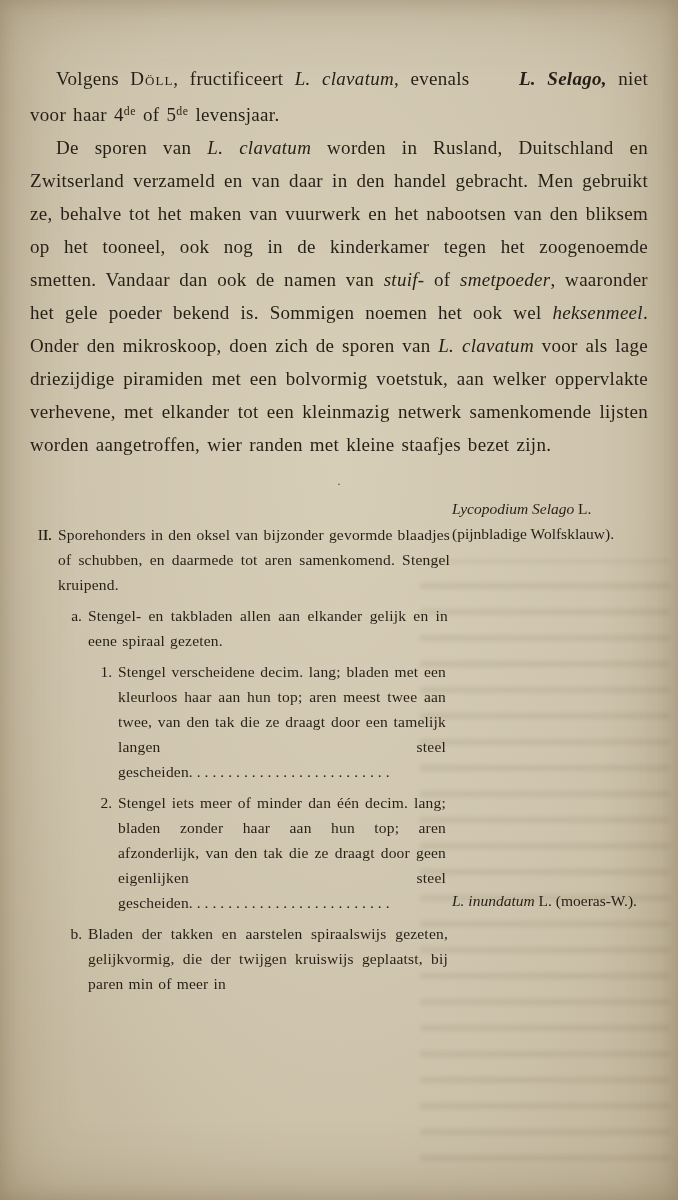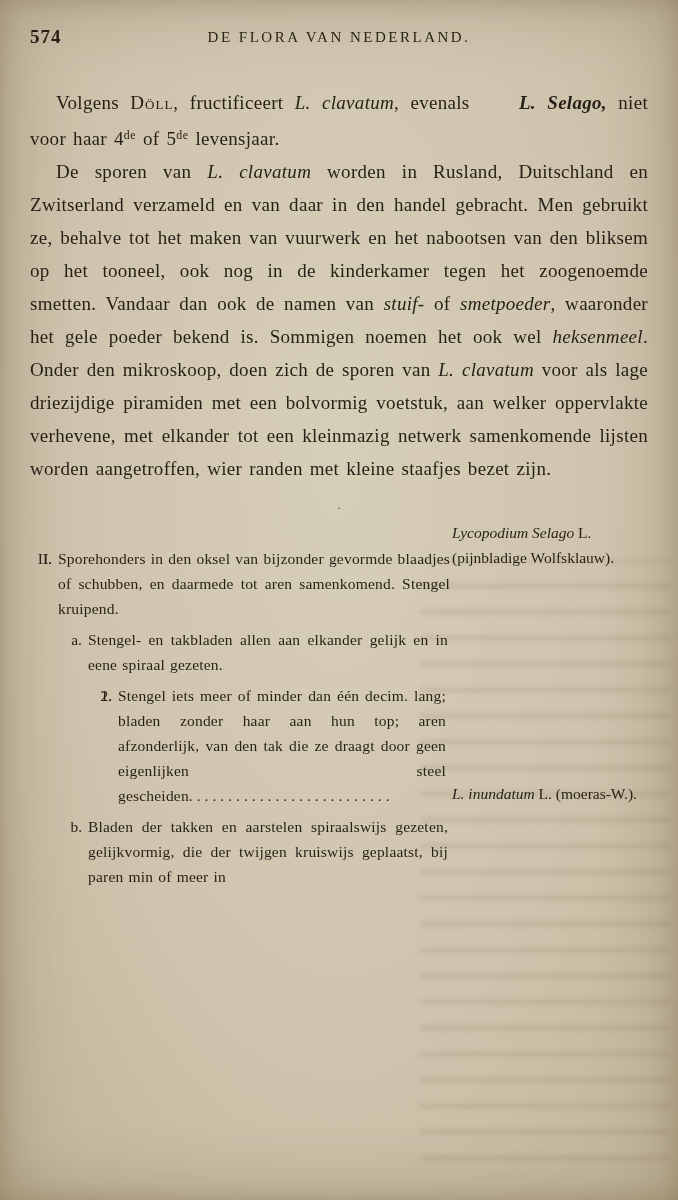--- a/index.html
+++ b/index.html
@@ -68,24 +68,20 @@
   }
   .key-result.two-line{bottom:-24px;}
   .key-row.extra-bottom{margin-bottom:32px;}
 </style>
 </head>
 <body>
 
 <div class="page">
   <div class="bleed"></div>
 
-  <header class="running-head">
-    <span class="pagenum">574</span>
-    <span class="runtitle">DE FLORA VAN NEDERLAND.</span>
-  </header>
 
   <main>
     <p class="para first"><span>Volgens </span><span class="sc">Döll</span><span>, fructificeert </span><span class="it">L. clavatum</span><span>, evenals </span><span class="bi">L. Selago,</span><span> niet voor haar 4</span><span class="sup">de</span><span> of 5</span><span class="sup">de</span><span> levensjaar.</span></p>
 
     <p class="para"><span>De sporen van </span><span class="it">L. clavatum</span><span> worden in Rusland, Duitschland en Zwitserland verzameld en van daar in den handel gebracht. Men gebruikt ze, behalve tot het maken van vuurwerk en het nabootsen van den bliksem op het tooneel, ook nog in de kinderkamer tegen het zoogenoemde smetten. Vandaar dan ook de namen van </span><span class="it">stuif-</span><span> of </span><span class="it">smetpoeder</span><span>, waaronder het gele poeder bekend is. Sommigen noemen het ook wel </span><span class="it">heksenmeel</span><span>. Onder den mikroskoop, doen zich de sporen van </span><span class="it">L. clavatum</span><span> voor als lage driezijdige piramiden met een bolvormig voetstuk, aan welker oppervlakte verhevene, met elkander tot een kleinmazig netwerk samenkomende lijsten worden aangetroffen, wier randen met kleine staafjes bezet zijn.</span></p>
 
     <div class="mid-dot">·</div>
 
     <section class="key">
 
@@ -99,20 +95,21 @@
         <div class="key-body"><span>Sporehonders in den oksel van bijzonder gevormde blaadjes of schubben, en daarmede tot aren samenkomend. Stengel kruipend.</span></div>
       </div>
 
       <div class="key-row lvl2">
         <span class="key-label">a.</span>
         <div class="key-body"><span>Stengel- en takbladen allen aan elkander gelijk en in eene spiraal gezeten.</span></div>
       </div>
 
       <div class="key-row lvl3 has-result">
         <span class="key-label">1.</span>
+        <div class="key-body"><span>Stengel verscheidene decim. lang; bladen met een kleurloos haar aan hun top; aren meest twee aan twee, van den tak die ze draagt door een tamelijk langen steel gescheiden</span><span class="dots">..........................</span></div>
       </div>
 
       <div class="key-row lvl3 has-result">
         <span class="key-label">2.</span>
         <div class="key-body"><span>Stengel iets meer of minder dan één decim. lang; bladen zonder haar aan hun top; aren afzonderlijk, van den tak die ze draagt door geen eigenlijken steel gescheiden</span><span class="dots">..........................</span></div>
         <div class="key-result"><span class="it">L. inundatum</span><span> L. (moeras-W.).</span></div>
       </div>
 
       <div class="key-row lvl2">
         <span class="key-label">b.</span>

